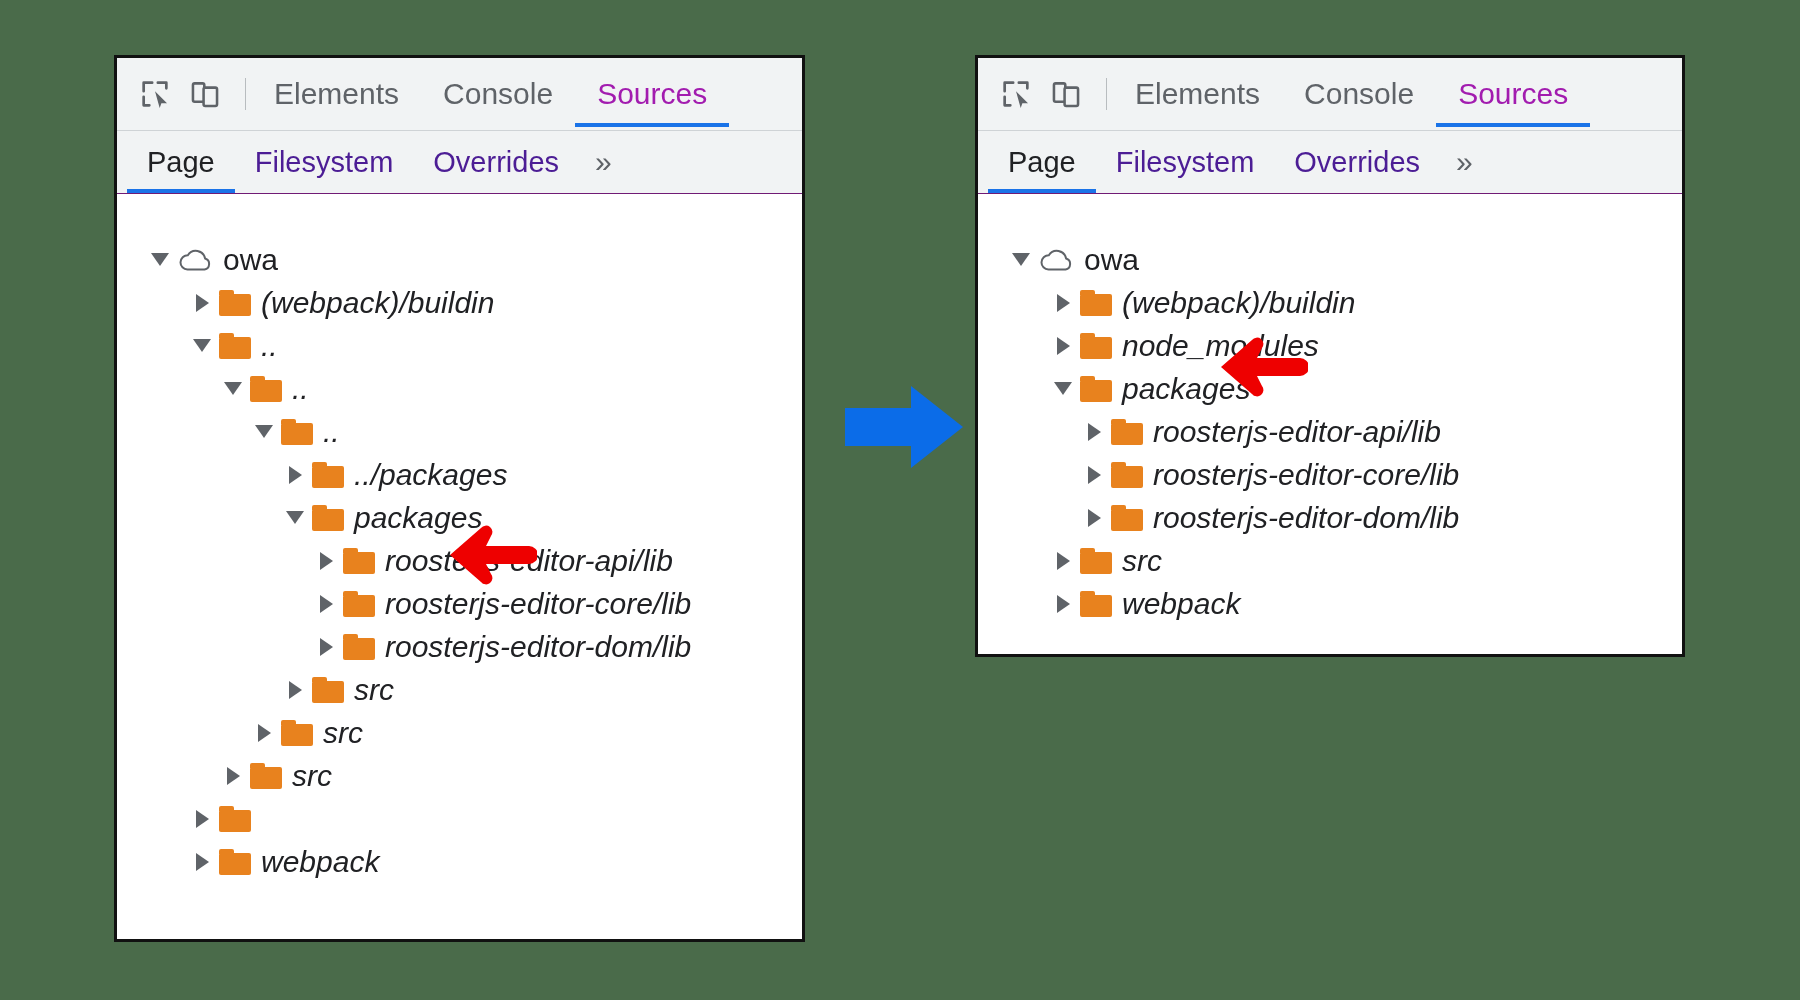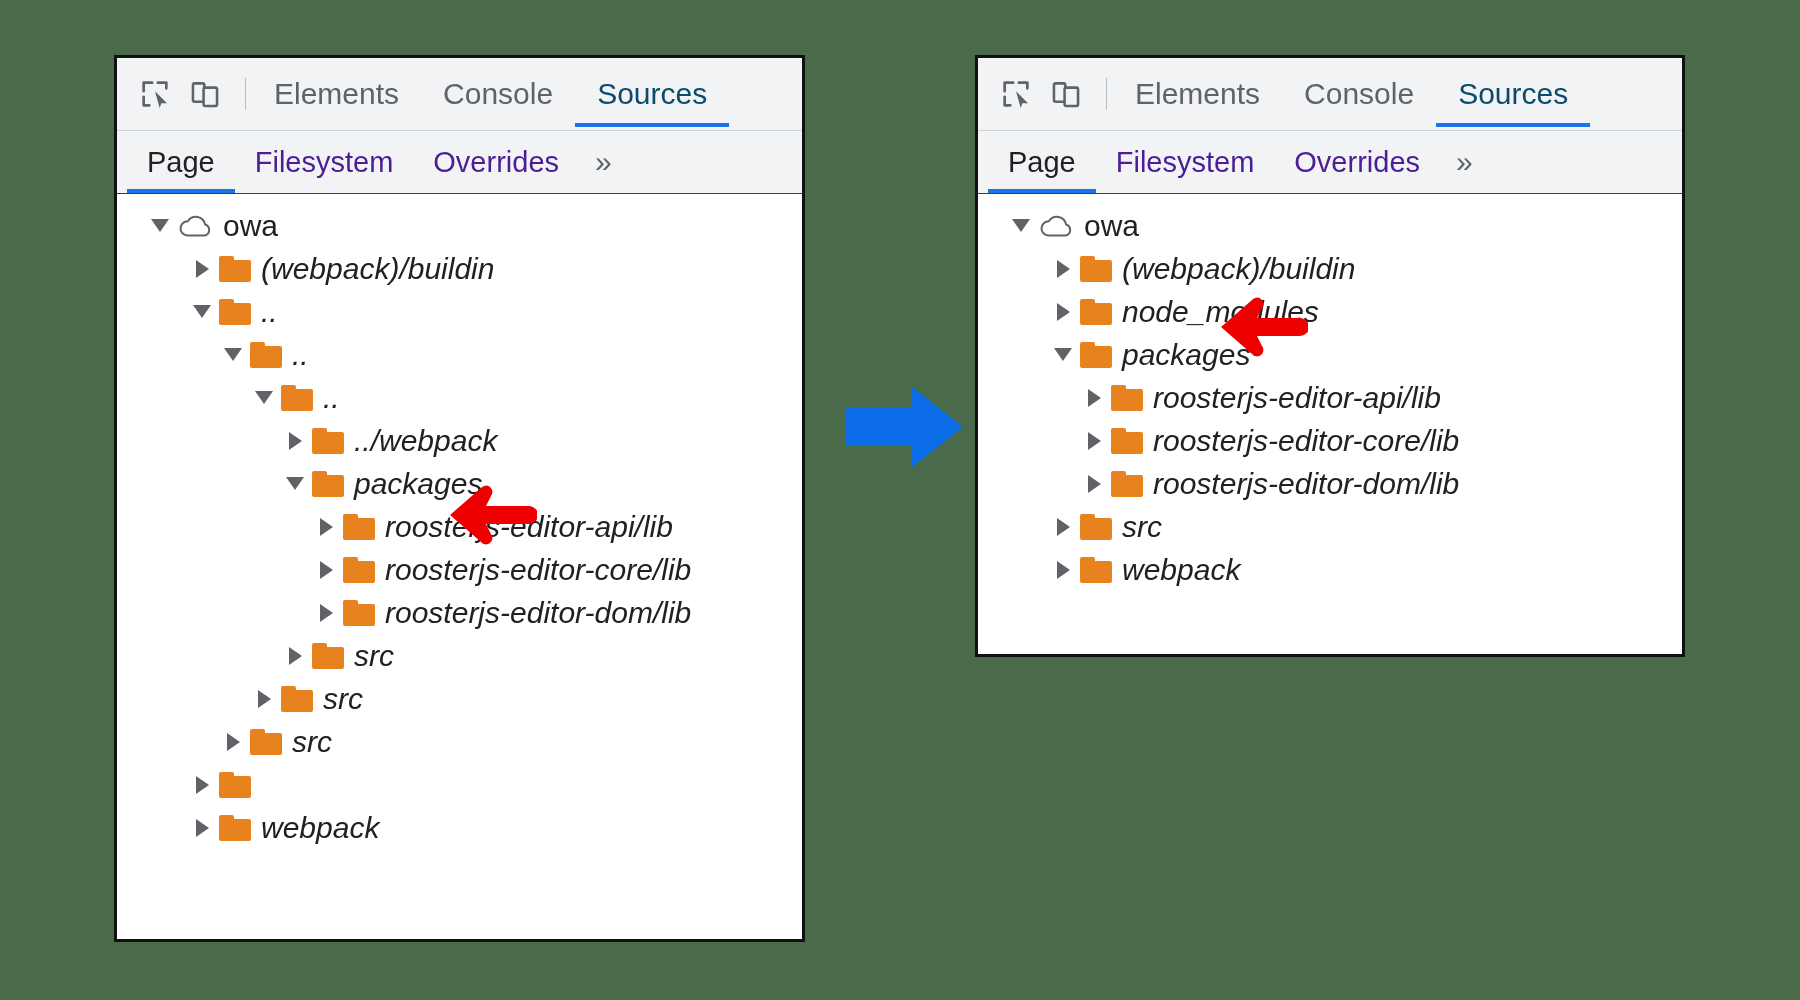--- a/index.html
+++ b/index.html
@@ -51,21 +51,21 @@
     font-size:30px;
     color:#5f6368;
     padding:0 22px;
     line-height:66px;
     height:66px;
     box-sizing:border-box;
     white-space:nowrap;
     flex-shrink:0;
   }
   .mtab.active{
-    color:#0c4a6e;
+    color:#a21caf;
     box-shadow:inset 0 -4px 0 0 #1a73e8;
     text-align:right;
   }
 
   
   .subbar{
     height:63px;
     background:#f1f3f4;
     border-bottom:1px solid #701a75;
     display:flex;
@@ -86,23 +86,24 @@
   .stab.active{
     color:#202124;
     box-shadow:inset 0 -4px 0 0 #1a73e8;
   }
   .stab.more{font-size:30px;color:#5f6368;padding:0 16px;}
 
   
   .tree{
     background:#ffffff;
     flex:1;
-    padding-top:10px;
+    padding-top:4px;
     overflow:hidden;
     position:relative;
+    margin-top:40px;
   }
   .row{
     display:flex;
     align-items:center;
     height:43px;
     white-space:nowrap;
   }
   .tw{
     width:26px;height:26px;
     flex-shrink:0;
@@ -237,21 +238,21 @@
           </span>
         <span class="folder"></span>
         <span class="label">..</span>
       </div>
 
       <div class="row" style="padding-left:165px">
         <span class="tw">
             <span class="tri closed"></span>
           </span>
         <span class="folder"></span>
-        <span class="label">../webpack</span>
+        <span class="label">../packages</span>
       </div>
 
       <div class="row" style="padding-left:165px">
         <span class="tw">
             <span class="tri open"></span>
           </span>
         <span class="folder"></span>
         <span class="label">packages</span>
       </div>
 

